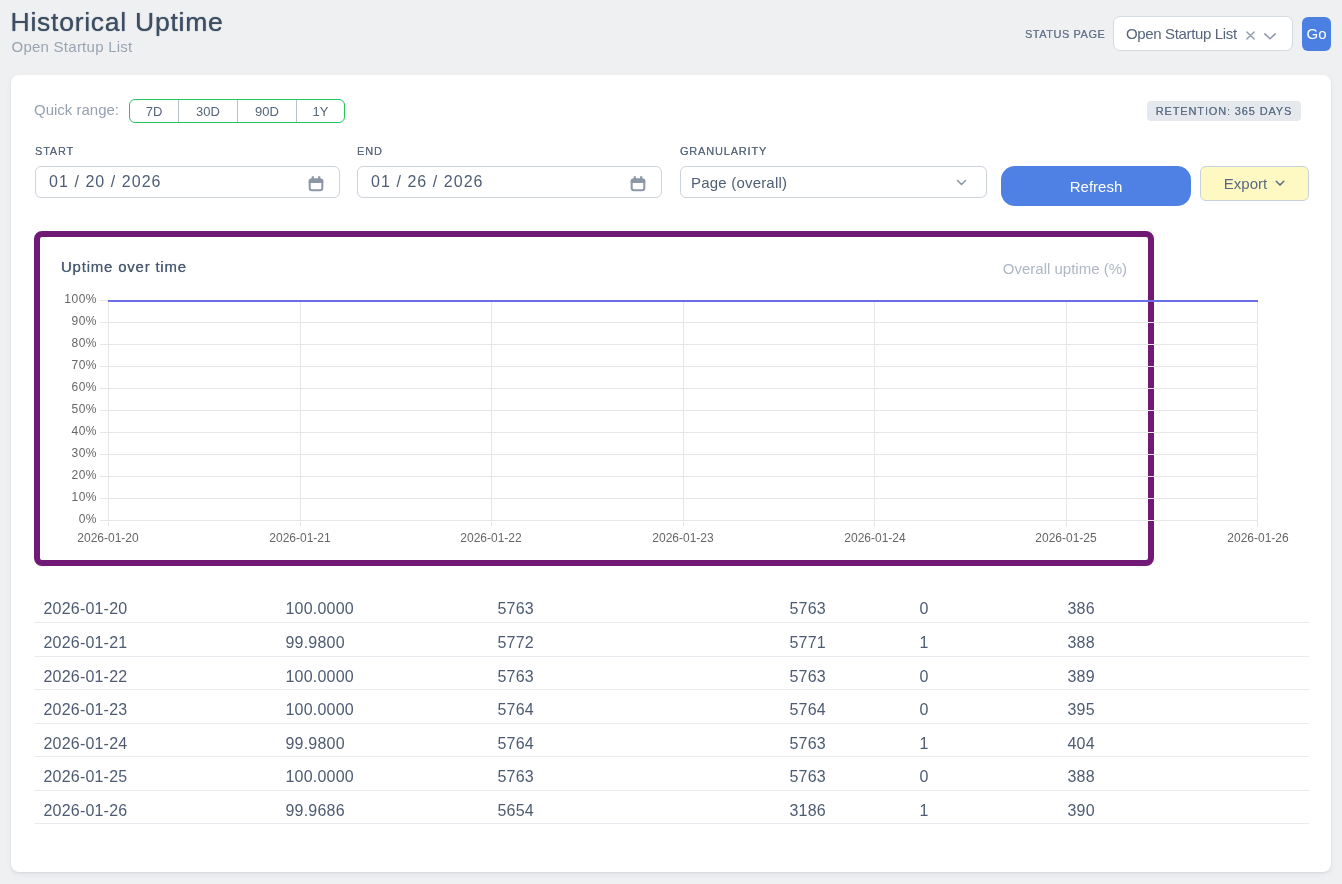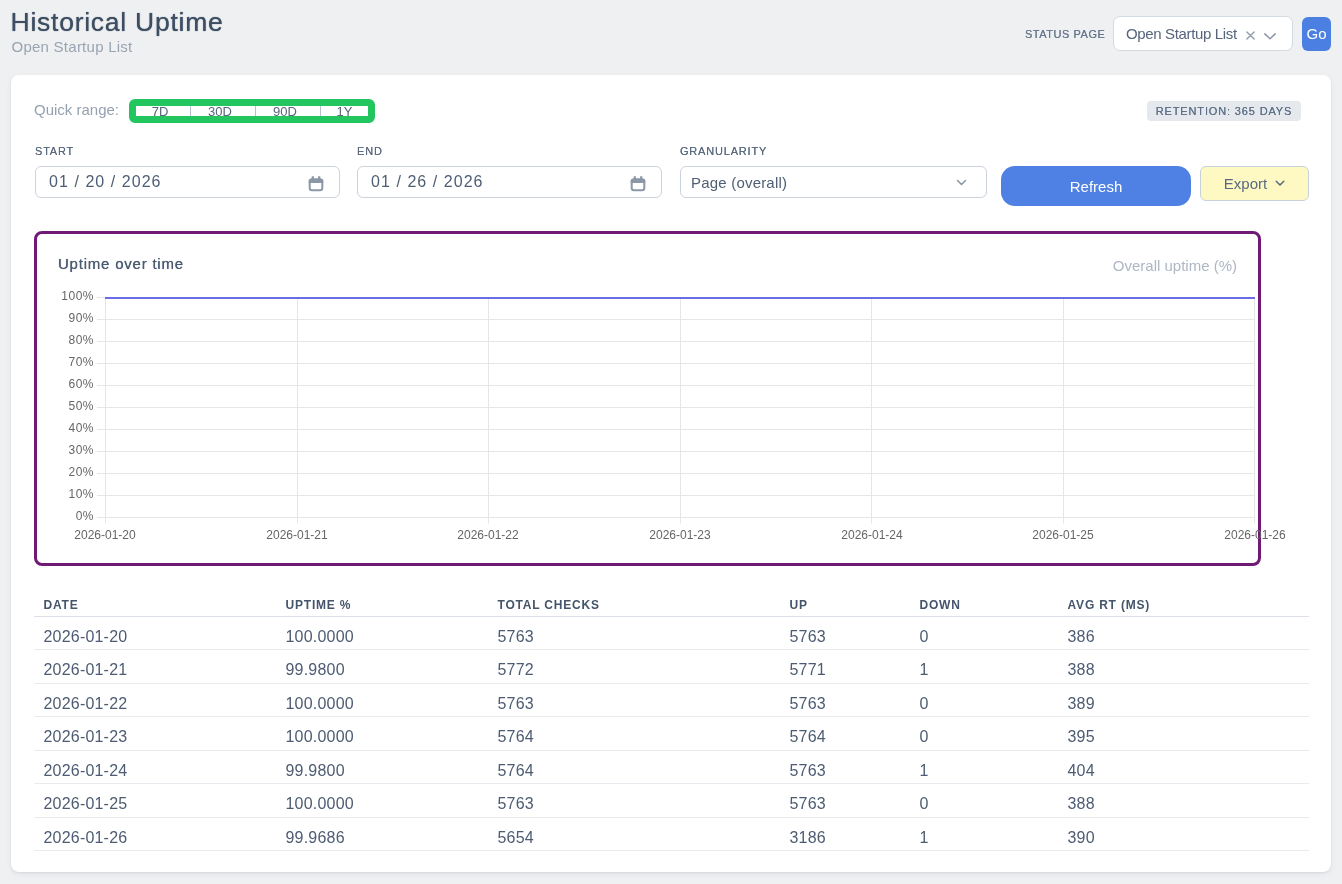--- a/index.html
+++ b/index.html
@@ -14,35 +14,35 @@
 .sub { position:absolute; left:11.5px; top:37.5px; font-size:15px; letter-spacing:0.25px; color:#99a4b2; }
 .topright { position:absolute; top:16px; right:11px; height:35px; display:flex; align-items:center; }
 .sp-label { font-size:11px; font-weight:400; text-shadow:0 0 0.5px currentColor; letter-spacing:0.55px; color:#68788e; margin-right:7.5px; }
 .sp-select { width:180px; height:35px; background:#fff; border:1px solid #d4dae1; border-radius:7px; display:flex; align-items:center; padding:0 10px 0 12px; position:relative; }
 .sp-select .txt { font-size:15px; letter-spacing:-0.35px; color:#55657c; }
 .go { width:29px; height:34px; background:#4b80e2; border-radius:6px; color:#fff; font-size:15px; display:flex; align-items:center; justify-content:center; margin-left:9px; }
 
 .card { position:absolute; left:11px; top:75px; width:1320px; height:797px; background:#fff; border-radius:8px; box-shadow:0 1px 2px rgba(25,35,55,0.07), 0 2px 6px rgba(25,35,55,0.06); }
 
 .qr-label { position:absolute; left:34px; top:101px; font-size:15px; color:#96a1af; }
-.seg { position:absolute; left:129px; top:99px; height:24px; display:flex; border:7px solid #22c55e; border-radius:6px; overflow:hidden; background:#fff;gap:6px; }
+.seg { position:absolute; left:129px; top:99px; height:24px; display:flex; border:1px solid #22c55e; border-radius:6px; overflow:hidden; background:#fff; }
 .seg div { width:59px; font-size:13px; color:#55657b; display:flex; align-items:center; justify-content:center; border-left:1px solid #b7c1cd; }
 .seg div:first-child { border-left:none; width:48px; }
 .seg div:last-child { width:48px; }
 .badge { position:absolute; left:1147px; top:101px; width:154px; height:20px; background:#e5e8ed; border-radius:4px; font-size:11px; font-weight:400; text-shadow:0 0 0.5px currentColor; letter-spacing:0.85px; color:#5d7189; display:flex; align-items:center; justify-content:center; }
 
 .flabel { position:absolute; font-size:11px; font-weight:400; text-shadow:0 0 0.5px currentColor; letter-spacing:0.8px; color:#5b6b80; top:145px; }
 .input { position:absolute; top:166px; height:32px; background:#fff; border:1px solid #ccd3dc; border-radius:6px; display:flex; align-items:center; font-size:15px; color:#4e5e74; }
 .dateval { padding-left:13px; letter-spacing:1.05px; font-size:16px; }
 .calicon { position:absolute; right:15px; top:8.5px; }
 .selchev { position:absolute; right:19px; top:12px; }
 .refresh { position:absolute; left:1001px; top:166px; width:190px; height:40px; background:#4e81e3; border-radius:14px; color:#fff; font-size:15px; display:flex; align-items:center; justify-content:center; }
 .export { position:absolute; left:1200px; top:166px; width:109px; height:35px; background:#fef9c3; border:1px solid #c8d0da; border-radius:6px; color:#5a6a80; font-size:15px; display:flex; align-items:center; justify-content:center; gap:8px; }
 
-.chartcard { position:absolute; left:34px; top:231px; width:1227px; height:335px; background:#fff; border:3px solid #701a75; border-radius:8px; }
+.chartcard { position:absolute; left:34px; top:231px; width:1120px; height:335px; background:#fff; border:6px solid #701a75; border-radius:8px; }
 .ct { position:absolute; left:21px; top:21px; font-size:15px; font-weight:400; letter-spacing:0.78px; text-shadow:0 0 0.7px currentColor; color:#4a5a70; }
 .cr { position:absolute; right:21px; top:23px; font-size:15px; color:#aeb7c4; }
 
 .tbl { position:absolute; left:34px; top:589px; width:1275px; border-collapse:collapse; table-layout:fixed; }
 .tbl th { font-size:12px; font-weight:700; letter-spacing:0.8px; color:#44546a; text-align:left; padding:9.5px 0 5px 9.5px; line-height:12px; border-bottom:1px solid #dce1e7; }
 .tbl td { font-size:16px; letter-spacing:0.2px; color:#4d5c72; padding:12px 0 0 9.5px; height:33.5px; line-height:16px; vertical-align:top; border-bottom:1px solid #e8ebef; }
 </style>
 </head>
 <body>
 <div class="h1">Historical Uptime</div>
@@ -159,28 +159,20 @@
 <table class="tbl">
   <colgroup>
       <col style="width:242px">
       <col style="width:212px">
       <col style="width:292px">
       <col style="width:130px">
       <col style="width:148px">
       <col>
     </colgroup>
   <tbody>
-      <tr>
-        <th>DATE</th>
-        <th>UPTIME %</th>
-        <th>TOTAL CHECKS</th>
-        <th>UP</th>
-        <th>DOWN</th>
-        <th>AVG RT (MS)</th>
-      </tr>
   <tr>
         <td>2026-01-20</td>
         <td>100.0000</td>
         <td>5763</td>
         <td>5763</td>
         <td>0</td>
         <td>386</td>
       </tr>
   <tr>
         <td>2026-01-21</td>

